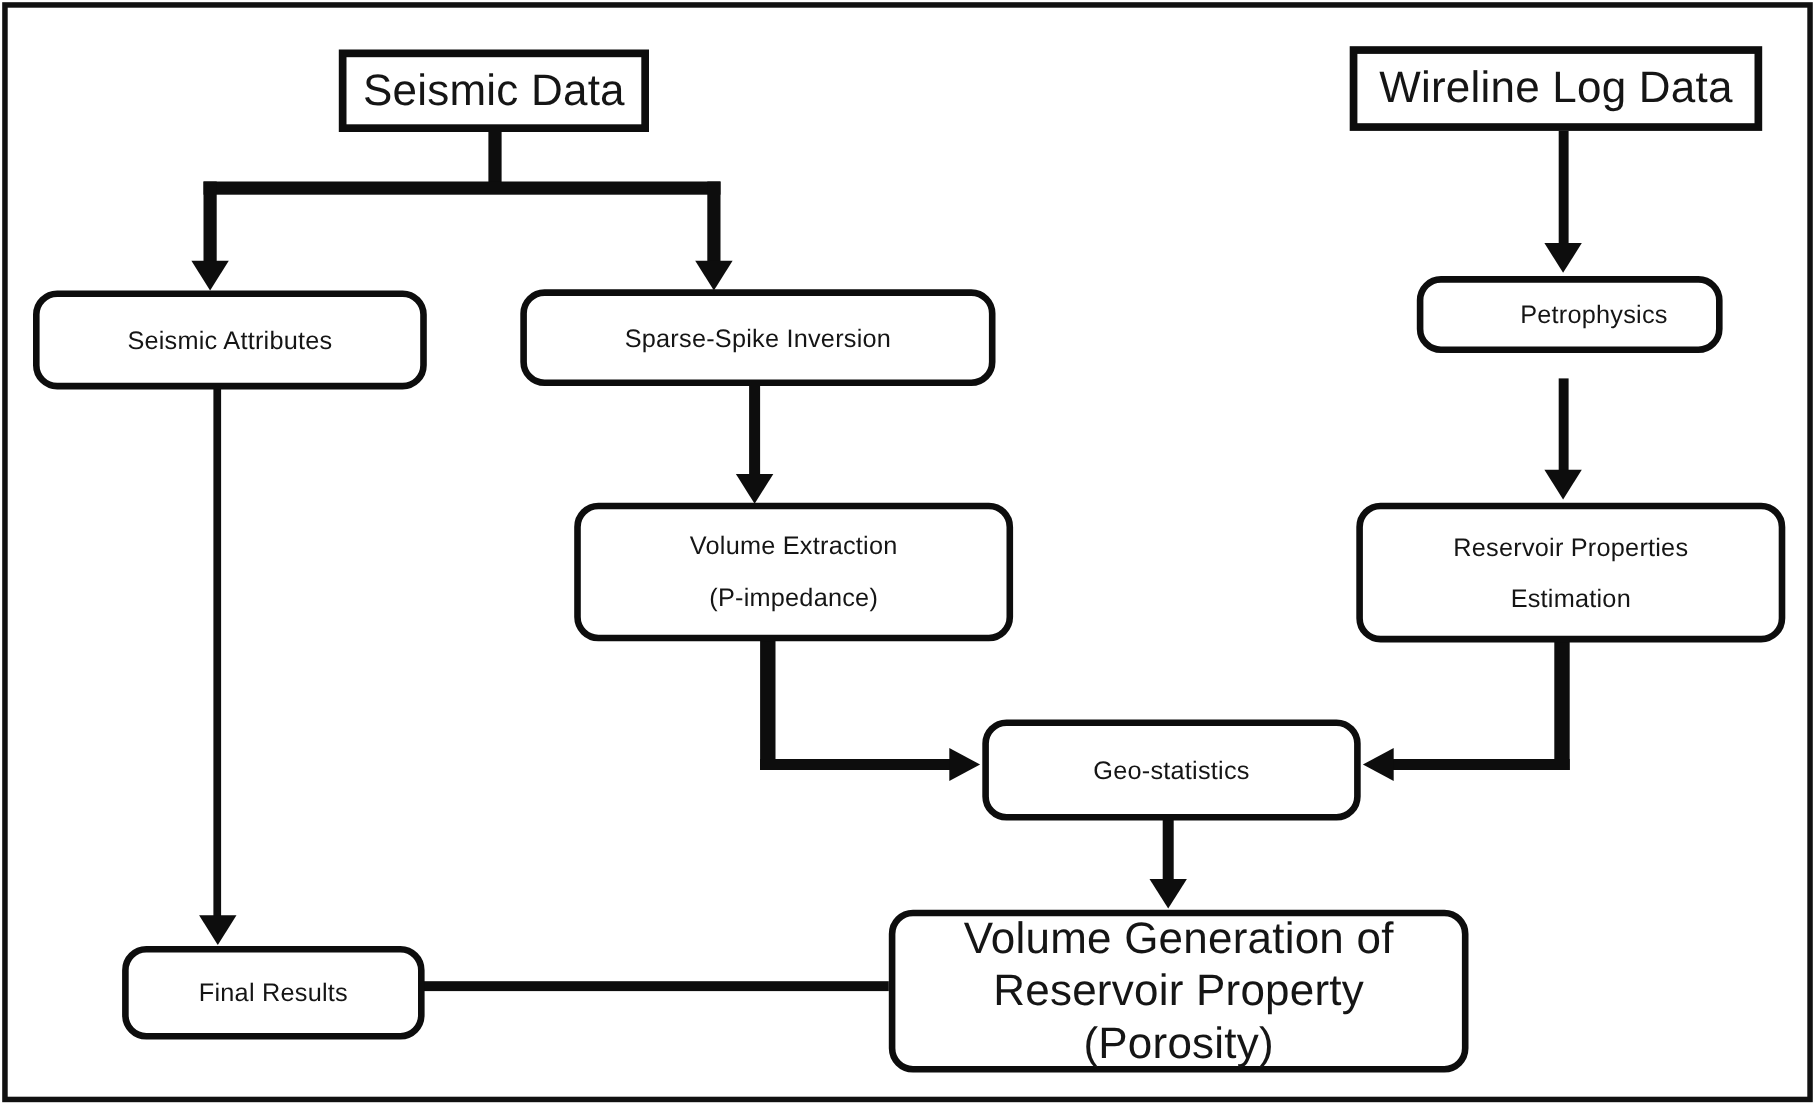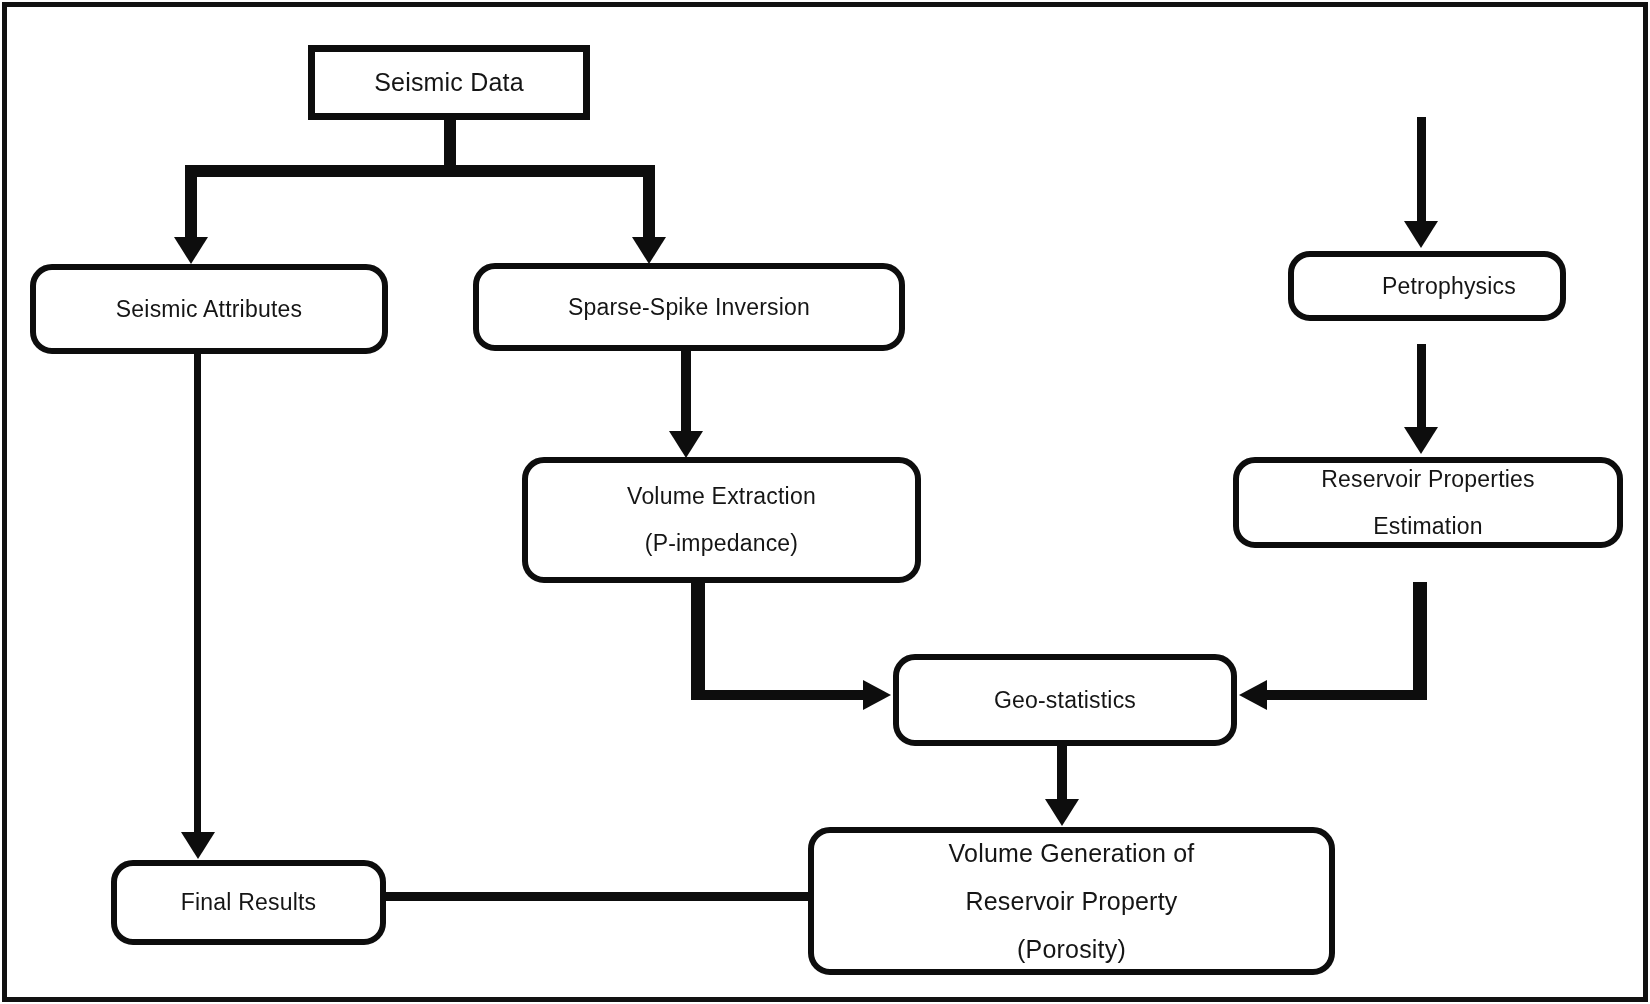--- a/index.html
+++ b/index.html
@@ -38,21 +38,21 @@
   .node.rect { border-width: 7px; border-radius: 0; }
   .node.rounded { border-radius: 22px; }
   .node-label {
     white-space: pre-line;
     font-size: 23px;
     line-height: 47px;
     color: #151515;
     letter-spacing: 0.2px;
     padding: 0 8px;
   }
-  .node-label.lg { font-size: 25px; }
+  .node-label.lg { font-size: 40px; }
   
   .seg {
     position: absolute;
     background: #0d0d0d;
     z-index: 2;
   }
   
   .ah { position: absolute; width: 0; height: 0; z-index: 2; }
   .ah.down  { border-left: 17px solid transparent; border-right: 17px solid transparent; border-top: 27px solid #0d0d0d; }
   .ah.right { border-top: 15px solid transparent; border-bottom: 15px solid transparent; border-left: 28px solid #0d0d0d; }
@@ -61,39 +61,42 @@
 </head>
 <body>
 
 <div id="canvas">
   <div class="frame"></div>
 
   <div class="node rect" style="left:308px; top:45px; width:282px; height:75px;">
     <span class="node-label lg">Seismic Data</span>
   </div>
 
+  <div class="node rect" style="left:1227px; top:42px; width:375px; height:77px;">
+    <span class="node-label lg">Wireline Log Data</span>
+  </div>
 
   <div class="node rounded" style="left:30px; top:264px; width:358px; height:90px;">
     <span class="node-label">Seismic Attributes</span>
   </div>
 
   <div class="node rounded" style="left:473px; top:263px; width:432px; height:88px;">
     <span class="node-label">Sparse-Spike Inversion</span>
   </div>
 
   <div class="node rounded" style="left:1288px; top:251px; width:278px; height:70px;padding-left:44px;">
     <span class="node-label">Petrophysics</span>
   </div>
 
   <div class="node rounded" style="left:522px; top:457px; width:399px; height:126px;">
     <span class="node-label">Volume Extraction
 (P-impedance)</span>
   </div>
 
-  <div class="node rounded" style="left:1233px; top:457px; width:390px; height:91px;">
+  <div class="node rounded" style="left:1233px; top:457px; width:390px; height:127px;">
     <span class="node-label">Reservoir Properties
 Estimation</span>
   </div>
 
   <div class="node rounded" style="left:893px; top:654px; width:344px; height:92px;">
     <span class="node-label">Geo-statistics</span>
   </div>
 
   <div class="node rounded" style="left:808px; top:827px; width:527px; height:148px;">
     <span class="node-label lg" style="line-height:48px;">Volume Generation of

